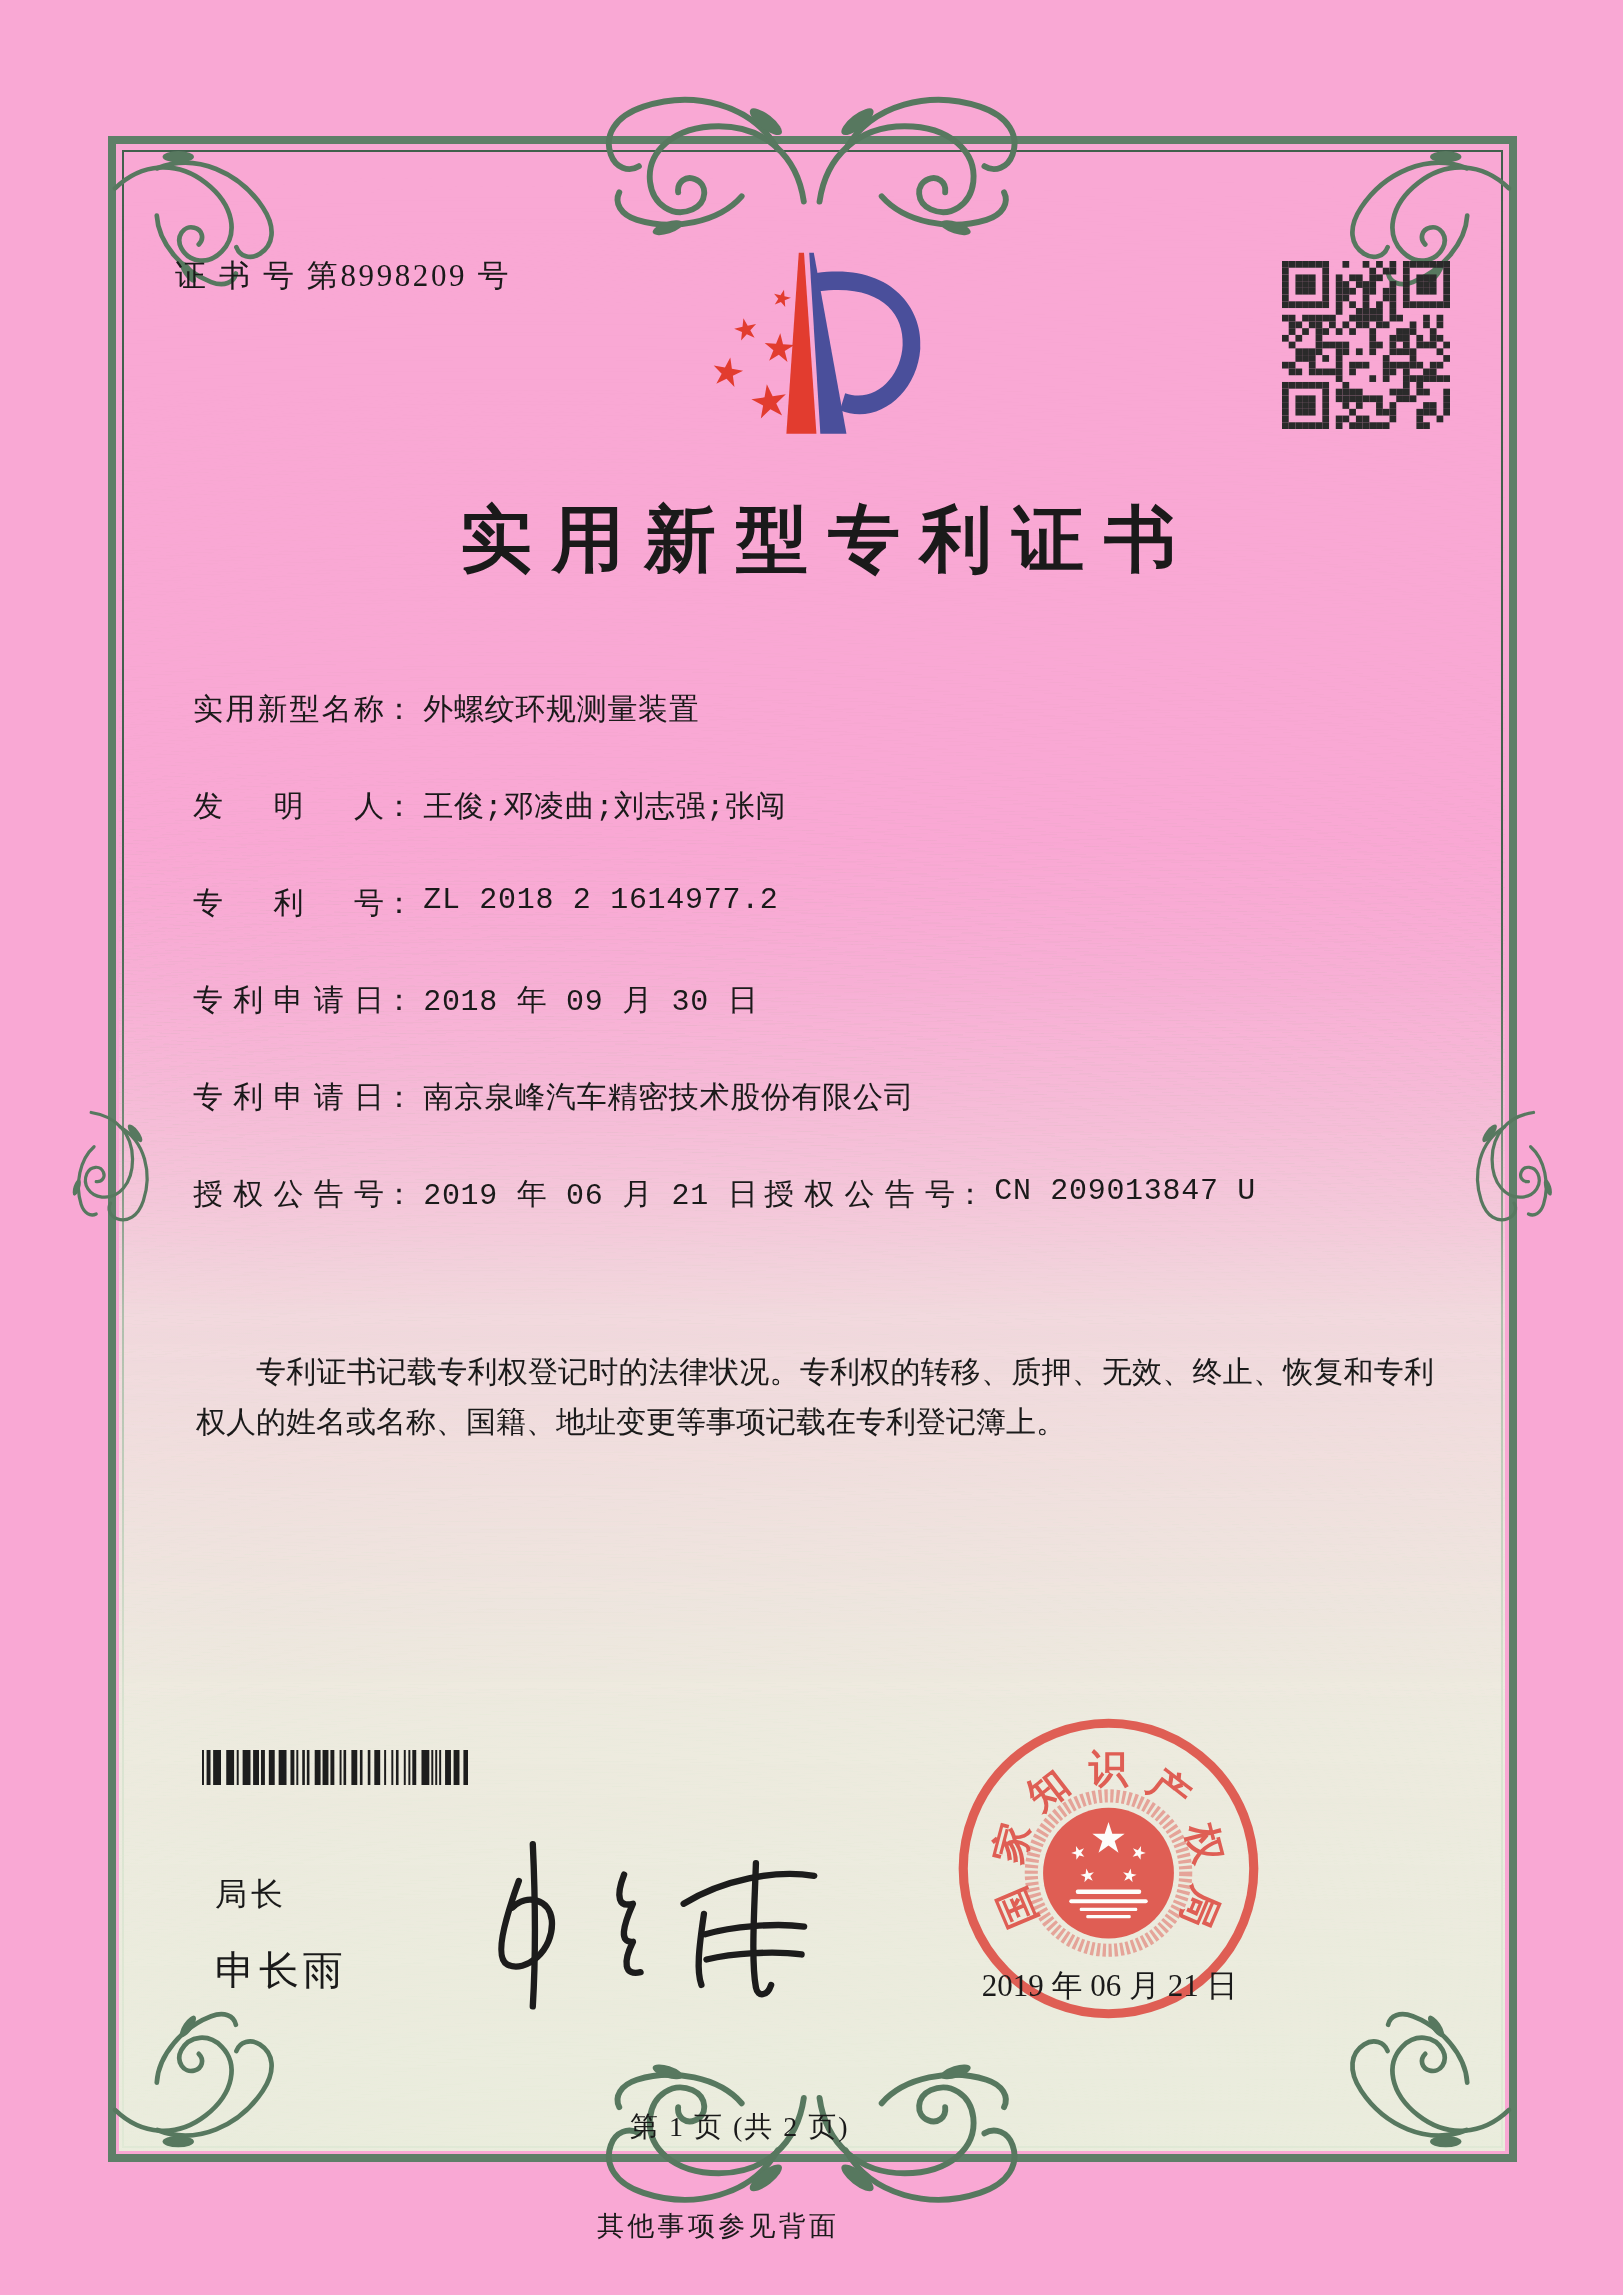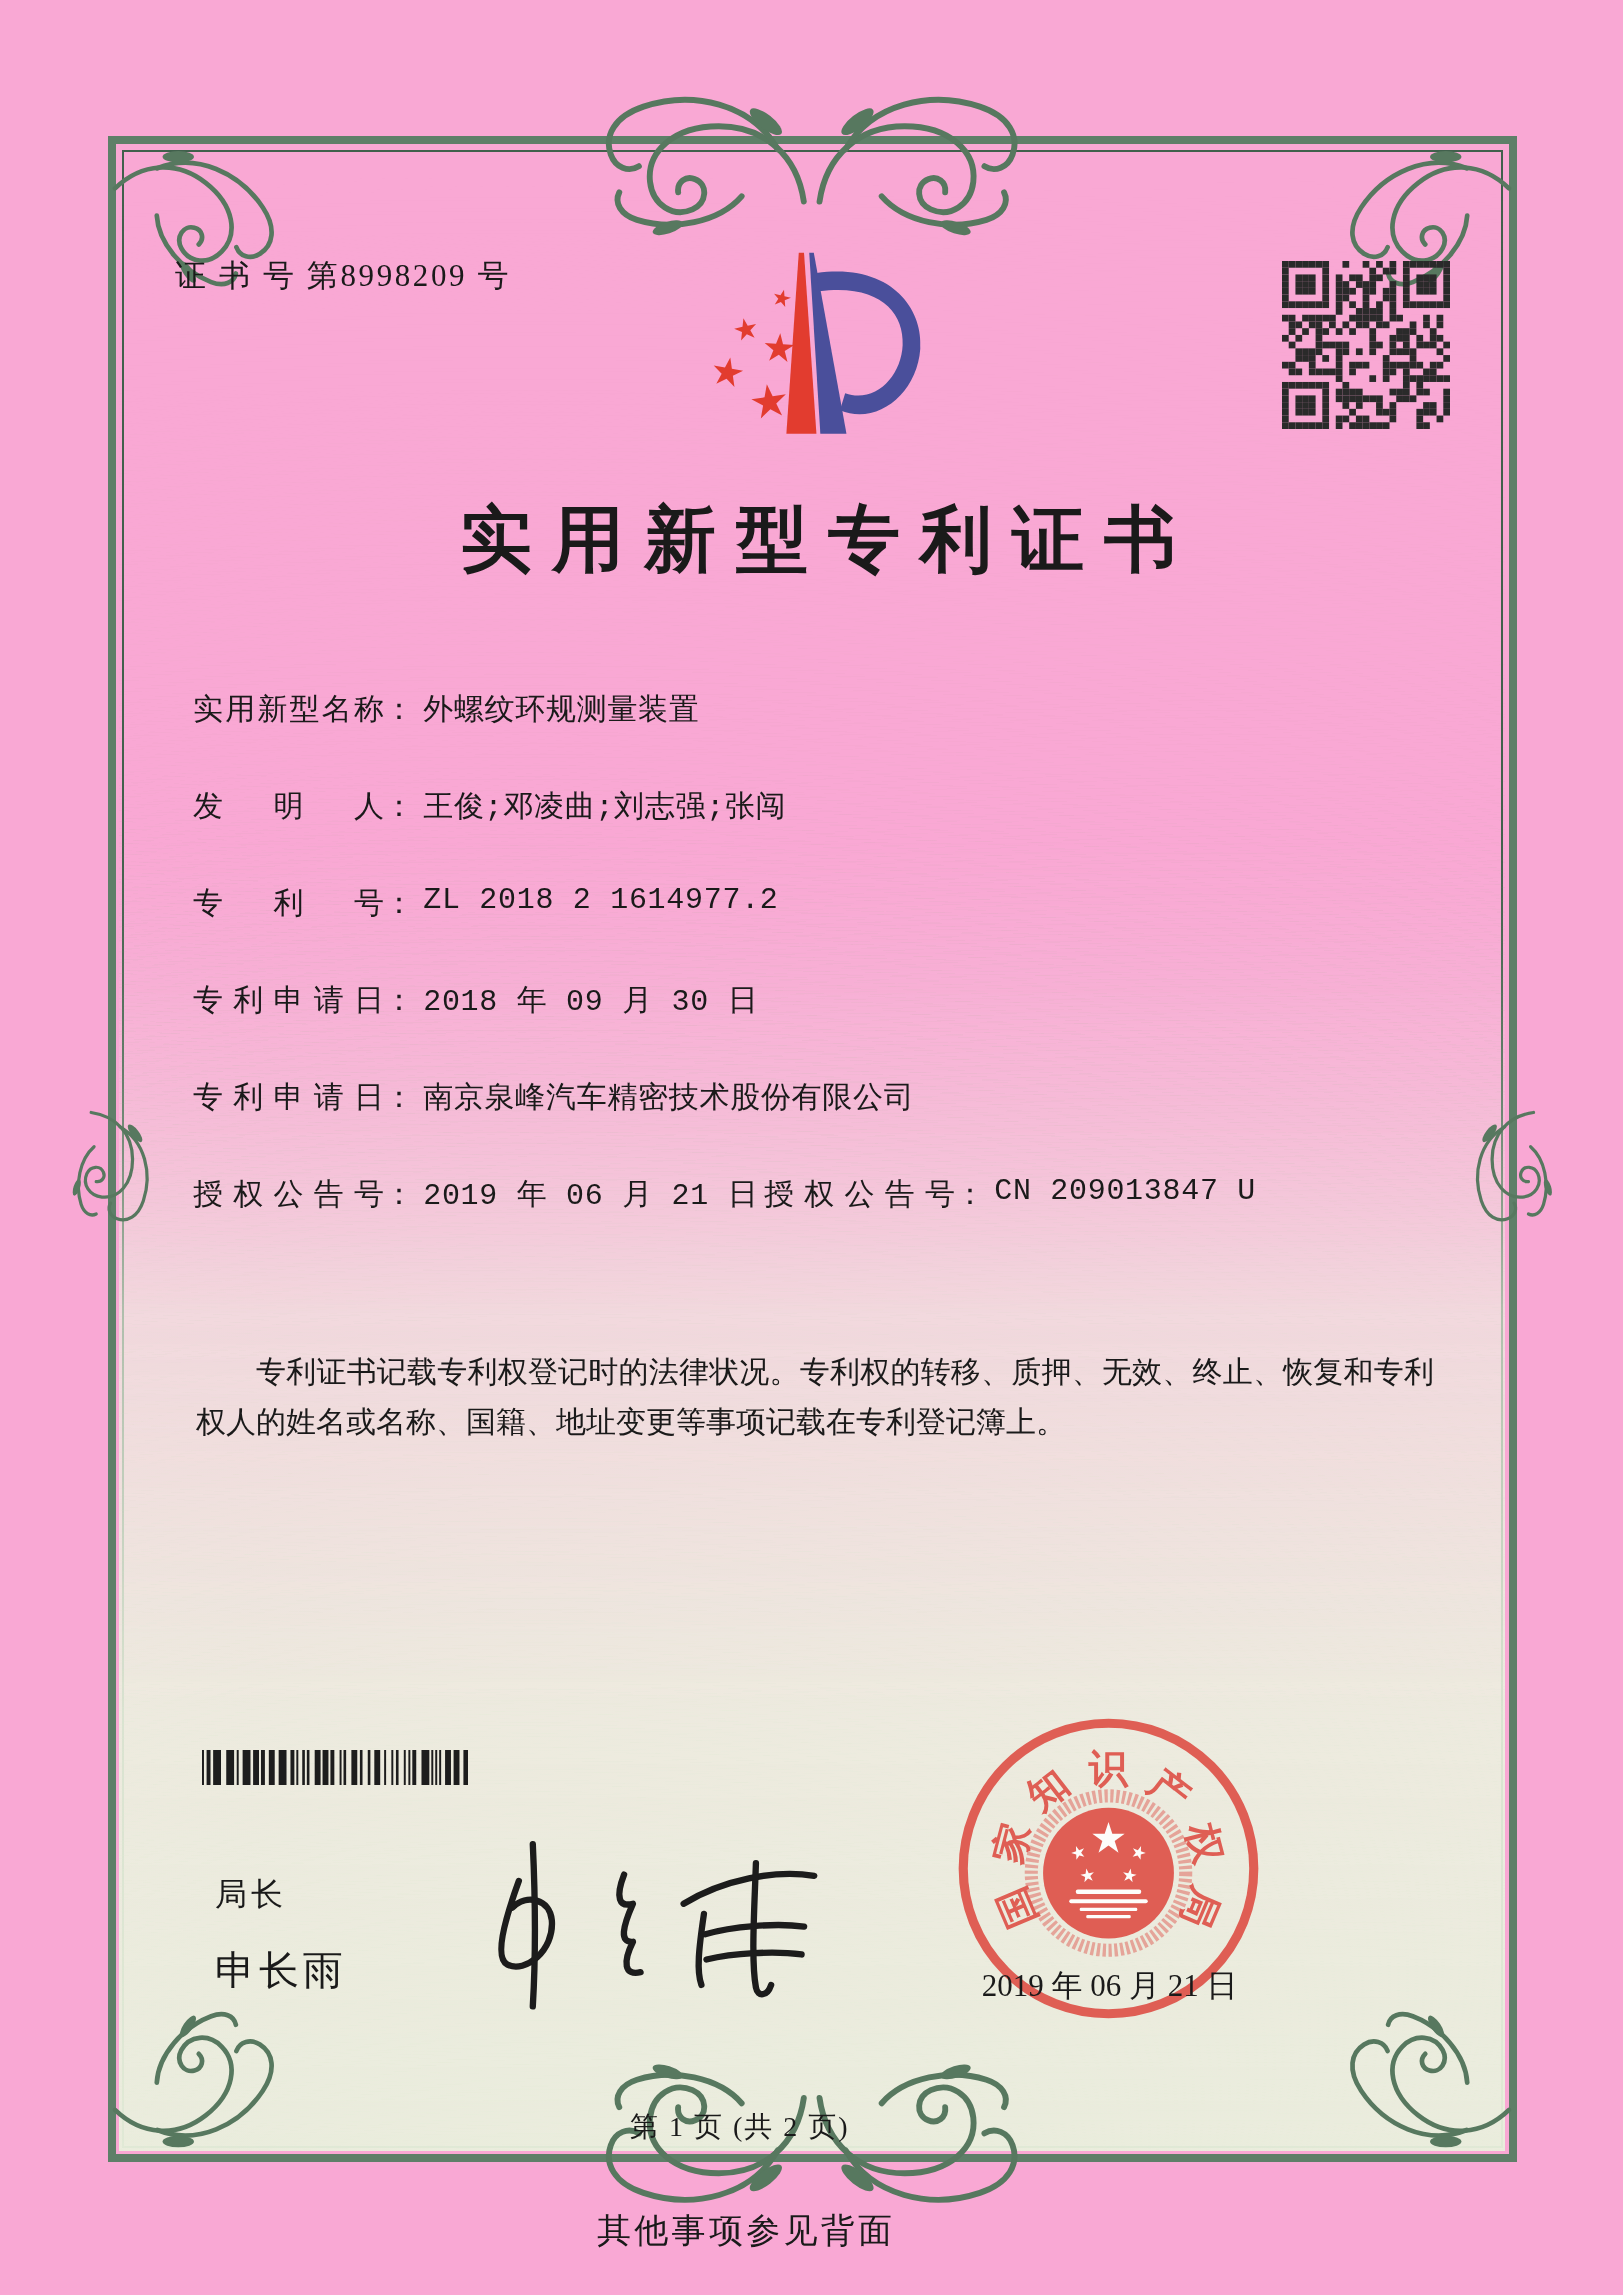--- a/index.html
+++ b/index.html
@@ -46,21 +46,21 @@
   .body-text p{margin:0;text-indent:60px;}
 
   
   .barcode{position:absolute;left:202px;top:1750px;width:266px;height:35px;}
   .officer-title{position:absolute;left:215px;top:1873px;font-size:32px;letter-spacing:3.9px;}
   .officer-name{position:absolute;left:215px;top:1943px;font-size:40px;letter-spacing:3.9px;}
   .signature{position:absolute;left:458px;top:1820px;width:393px;height:203px;}
   .seal{position:absolute;left:958px;top:1718px;width:301px;height:301px;mix-blend-mode:multiply;}
   .seal-date{position:absolute;left:949px;top:1965px;width:321px;text-align:center;font-size:31px;z-index:4;}
   .page-indicator{position:absolute;left:630px;top:2108px;font-size:28px;letter-spacing:2px;}
-  .back-note{position:absolute;left:597px;top:2208px;font-size:34px;letter-spacing:3.3px;}
+  .back-note{position:absolute;left:597px;top:2208px;font-size:27px;letter-spacing:3.3px;}
 </style>
 </head>
 <body>
 
 <div class="page">
 
   <div class="frame"></div>
   <div class="waves"></div>
 
   <svg class="ornaments" viewBox="0 0 2481 3507">

